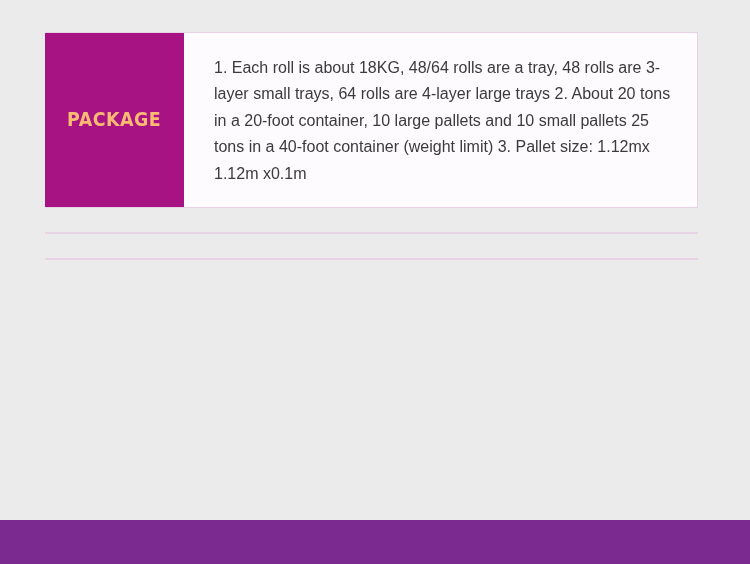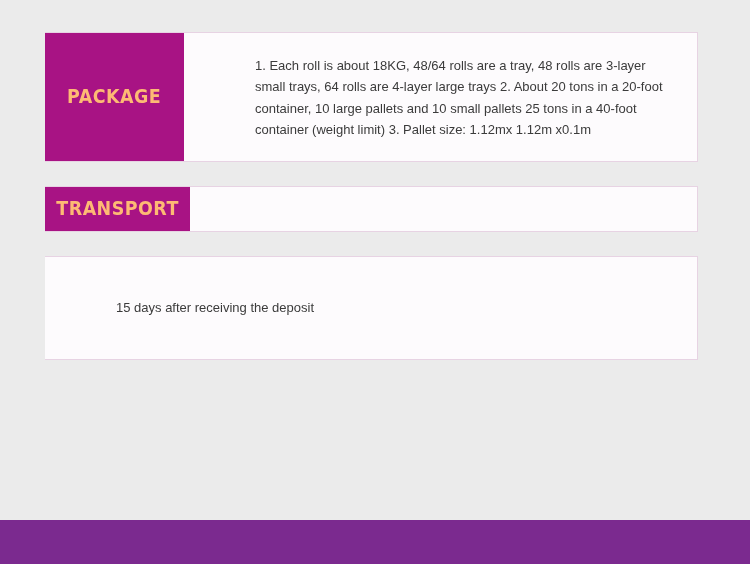--- a/index.html
+++ b/index.html
@@ -61,23 +61,22 @@
     text-transform: uppercase;
     white-space: pre-line;
     transform: scaleX(0.92);
   }
 
   .row-body {
     flex: 1 1 auto;
     padding: 22px 22px 20px 30px;
     box-sizing: border-box;
     color: #3b3b3b;
-    font-size: 13px;
+    font-size: 16px;
     line-height: 1.65;
-    margin-left: 41px;
   }
 
   .row-body.centered {
     display: flex;
     align-items: center;
     padding-top: 10px;
     padding-bottom: 10px;
   }
 
   .row-pkg .row-body { min-height: 112px; }
@@ -110,27 +109,23 @@
   <div class="rows">
 
     <div class="row row-pkg">
       <div class="row-label">
         <span class="label-text">PACKAGE</span>
       </div>
       <div class="row-body">1. Each roll is about 18KG, 48/64 rolls are a tray, 48 rolls are 3-layer small trays, 64 rolls are 4-layer large trays 2. About 20 tons in a 20-foot container, 10 large pallets and 10 small pallets 25 tons in a 40-foot container (weight limit) 3. Pallet size: 1.12mx 1.12m x0.1m</div>
     </div>
 
     <div class="row row-trn">
-      <div class="row-label">
-        <span class="label-text">TRANSPORT</span>
-      </div>
     </div>
 
     <div class="row row-dlv">
-      <div class="row-body centered"> 15 days after receiving the deposit</div>
     </div>
 
   </div>
 
   <div class="bottom-bar">
     <div class="bar-inner"></div>
   </div>
 
 </div>
 

